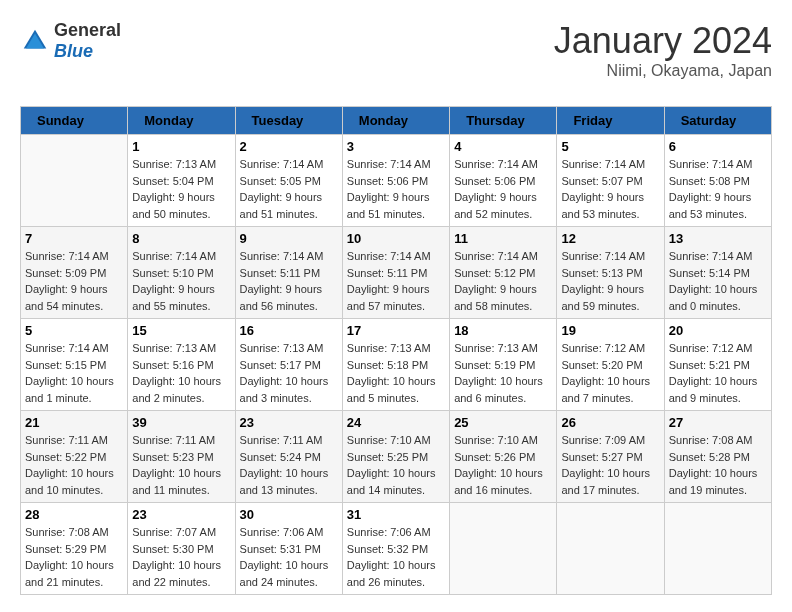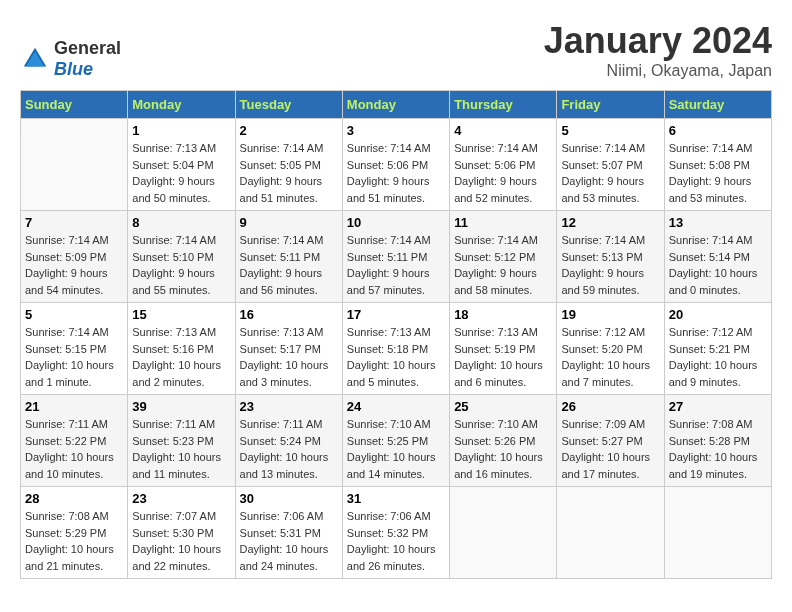--- a/index.html
+++ b/index.html
@@ -6,22 +6,22 @@
     body {
       font-family: Arial, sans-serif;
       background: #fff;
       width: 792px;
       min-height: 612px;
       padding: 20px;
     }
     .header-area {
       display: flex;
       justify-content: space-between;
-      align-items: flex-end;
-      margin-bottom: 10px;
+      align-items: flex-start;
+      margin-bottom: 26px;
     }
     .logo {
       display: flex;
       align-items: center;
       gap: 4px;
     }
     .logo-text-general {
       font-size: 18px;
       font-weight: bold;
       color: #333;
@@ -34,36 +34,36 @@
     }
     .logo-icon {
       width: 30px;
       height: 30px;
     }
     .title-block {
       text-align: right;
     }
     .month-title {
       font-size: 36px;
-      font-weight: bold;
+      font-weight: normal;
       color: #333;
     }
     .subtitle {
       font-size: 16px;
       color: #555;
     }
     table {
       width: 100%;
       border-collapse: collapse;
       font-size: 11px;
     }
     thead tr th {
       background: #2a6db5;
-      color: #bef264;
-      padding: 6px 4px;
+      color: #000000;
+      padding: 6px 16px;
       text-align: left;
       font-size: 13px;
       font-weight: bold;
       border: 1px solid #ccc;
     }
     tbody tr td {
       border: 1px solid #ccc;
       vertical-align: top;
       padding: 4px;
       min-height: 80px;

